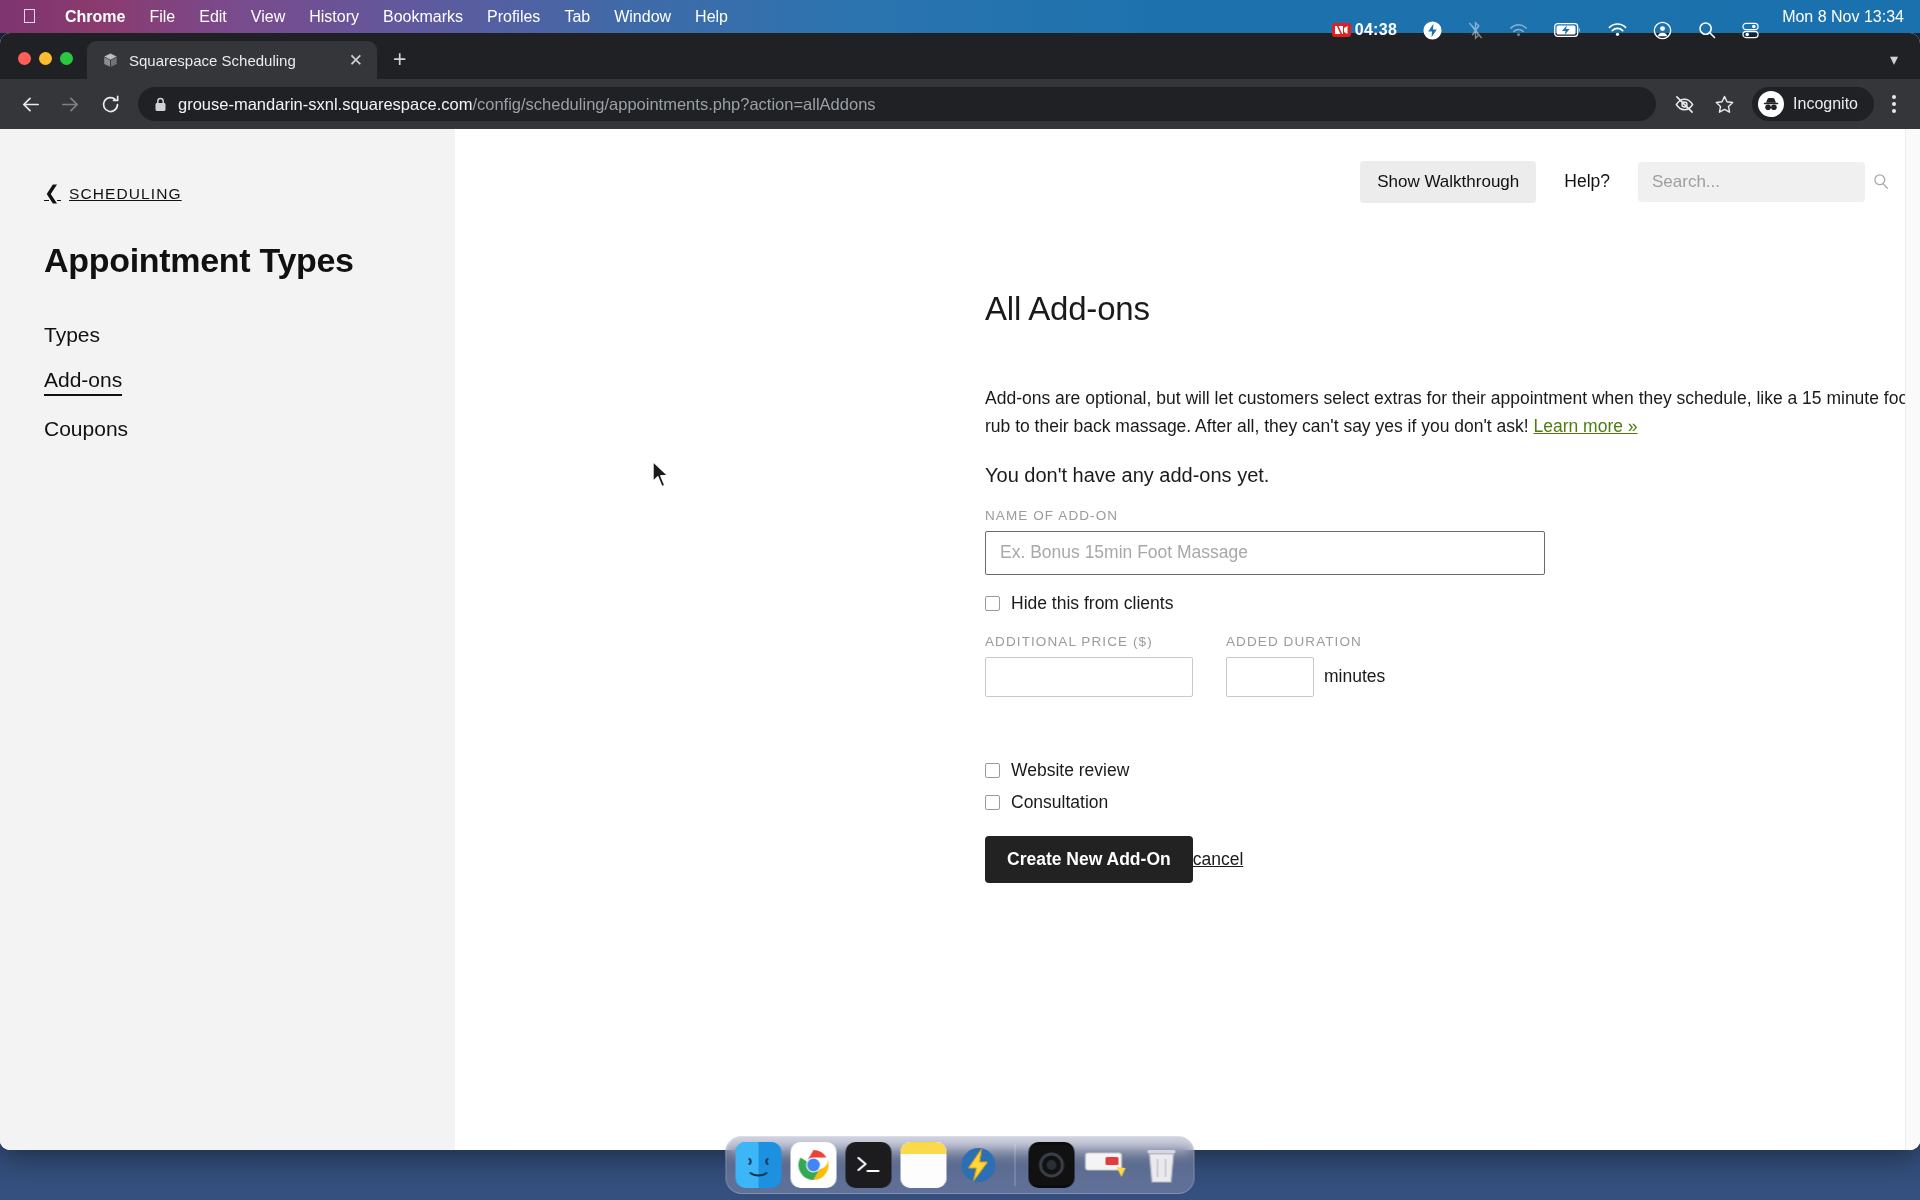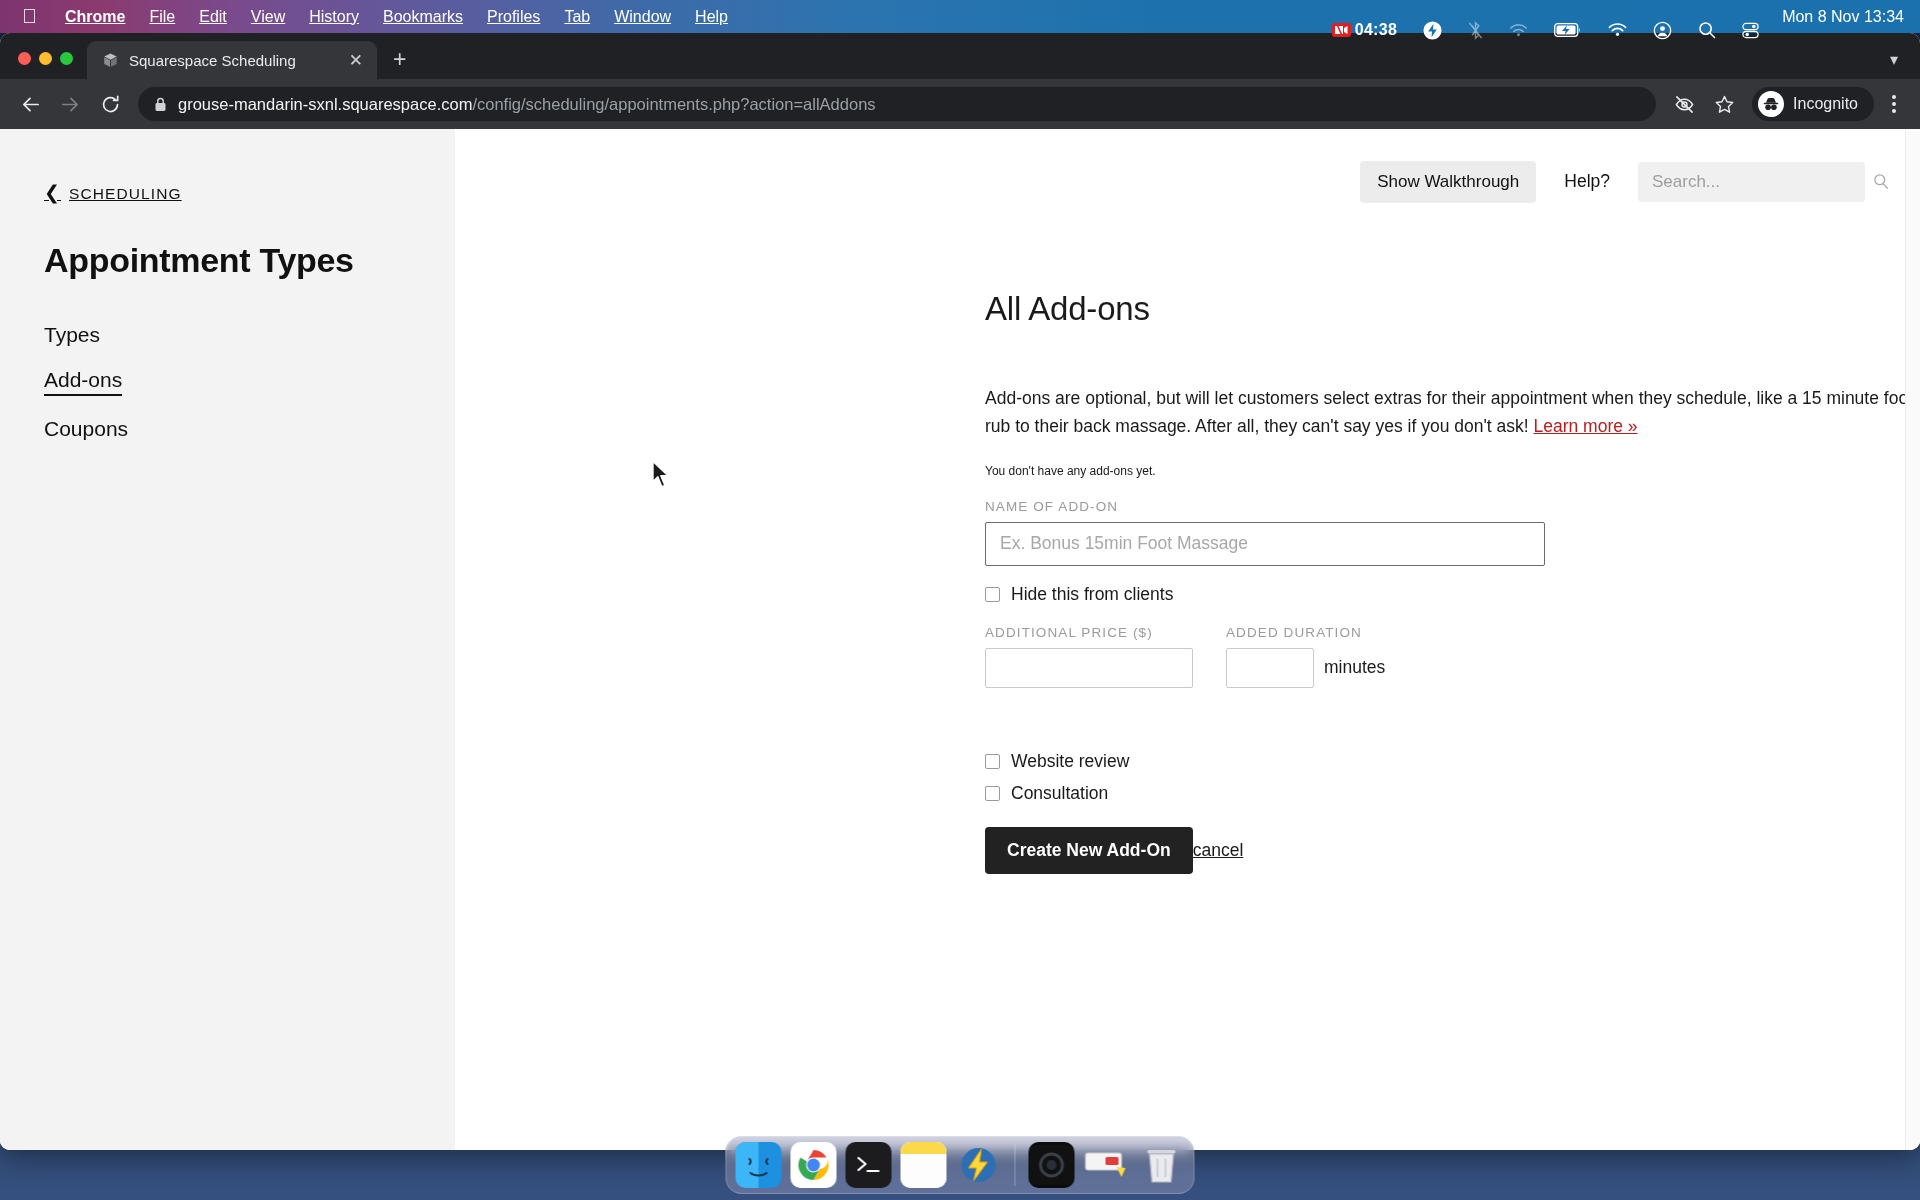--- a/index.html
+++ b/index.html
@@ -20,21 +20,21 @@
     background: linear-gradient(90deg, #7d3470 0%, #8b3a6e 5%, #7a4a8c 12%, #5f5a9e 22%,
                                         #3f6aa8 33%, #2b74b0 45%, #1d72ad 60%, #1b71ad 100%);
     display: flex; align-items: center;
     color: #fff; font-size: 16px;
     z-index: 10;
   }
   #menubar .apple {
     padding: 0 16px 0 22px; font-size: 20px; line-height: 1;
     position: relative; top: -1px;
   }
-  #menubar .mi { padding: 0 12px; white-space: nowrap; text-decoration: underline; }
+  #menubar .mi { padding: 0 12px; white-space: nowrap; }
   #menubar .mi.bold { font-weight: bold; }
   #menubar .spacer { flex: 1; }
   .mb-right { display: flex; align-items: center; gap: 0; padding-right: 16px; }
   .mb-right .item { padding: 0 13px; display: flex; align-items: center; margin-top: 27px; }
   .rec-badge {
     display: inline-flex; align-items: center;
     background: #e02020; border-radius: 3px;
     padding: 1px 3px; margin-right: 4px;
   }
   .rec-badge svg { display: block; }
@@ -163,22 +163,22 @@
 
   .page-body { padding: 0 0 0 530px; }
   h1.page-title {
     font-size: 33px; font-weight: 400; color: #1a1a1a;
     margin-top: 83px; letter-spacing: -0.2px;
   }
   .intro {
     margin-top: 56px; font-size: 17.5px; line-height: 1.62;
     color: #1a1a1a; max-width: 1200px;
   }
-  .intro a { color: #b91c1c; }
-  .no-addons { margin-top: 23px; font-size: 12px; color: #1a1a1a; }
+  .intro a { color: #4d7c0f; }
+  .no-addons { margin-top: 23px; font-size: 20px; color: #1a1a1a; }
 
   .form-area { margin-top: 21px; }
   .field-label {
     font-size: 13.5px; letter-spacing: 1.1px; color: #9b9b9b;
     text-transform: uppercase; margin-bottom: 8px;
   }
   .name-input {
     width: 560px; height: 44px; border: 1.6px solid #6b6b6b;
     border-radius: 2px; padding: 0 14px; font-size: 17.5px;
     color: #333; outline: none; font-family: inherit; background: #fff;

